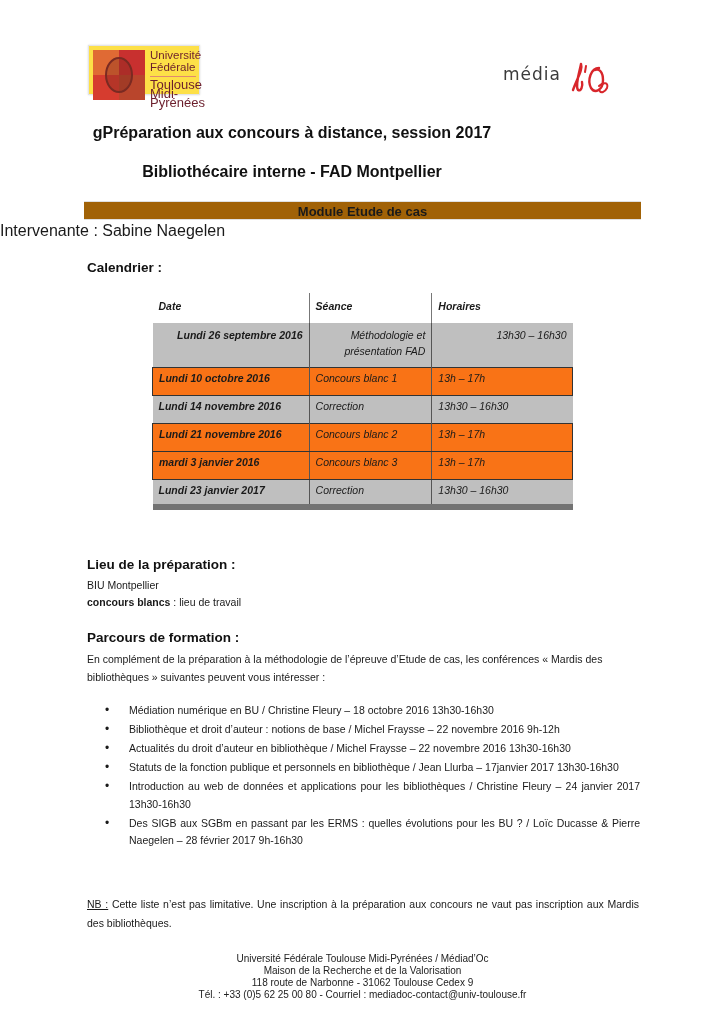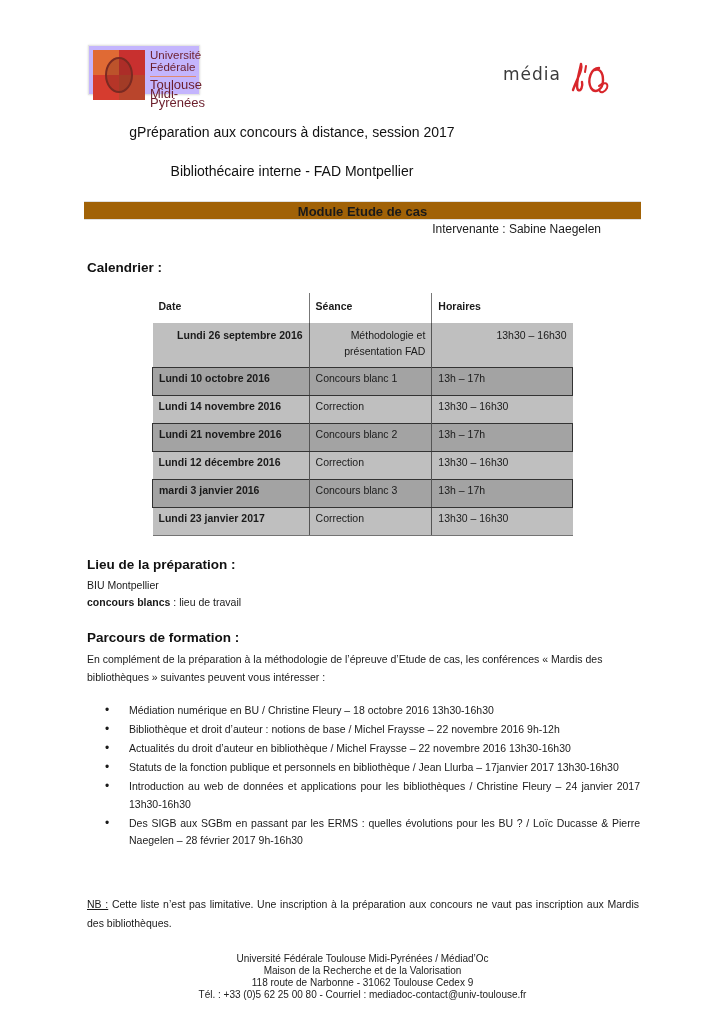--- a/index.html
+++ b/index.html
@@ -2,65 +2,65 @@
 <html><head>
 <meta charset="utf-8">
 <style>
   * { box-sizing: border-box; margin: 0; padding: 0; }
   html, body { width: 725px; height: 1024px; background: #ffffff; }
   body { position: relative; font-family: "Liberation Sans", sans-serif; color: #1a1a1a; overflow: hidden; }
 
   .abs { position: absolute; }
 
   
-  .uf-logo { left: 88px; top: 45px; width: 112px; height: 50px; background: #c4b5fd; border: 1px solid #e4e4e4; box-shadow: 0 0 2px #ddd; text-decoration: underline; }
+  .uf-logo { left: 88px; top: 45px; width: 112px; height: 50px; background: #fde047; border: 1px solid #e4e4e4; box-shadow: 0 0 2px #ddd; text-decoration: underline; }
   .uf-emblem { position: absolute; left: 4px; top: 4px; width: 52px; height: 50px; }
   .uf-emblem .q { position: absolute; width: 26px; height: 25px; }
   .uf-emblem .q1 { left: 0; top: 0; background: #e06a34; }
   .uf-emblem .q2 { left: 26px; top: 0; background: #c8302f; }
   .uf-emblem .q3 { left: 0; top: 25px; background: #d63c2f; }
   .uf-emblem .q4 { left: 26px; top: 25px; background: #b9452c; }
   .uf-emblem .seal { position: absolute; left: 12px; top: 7px; width: 28px; height: 36px; border-radius: 50%; border: 2px solid #7a2a22; background: rgba(120,40,30,0.35); }
   .uf-text1 { position: absolute; left: 61px; top: 3px; font-size: 11.5px; line-height: 12px; color: #6b1e2c; }
   .uf-rule { position: absolute; left: 61px; top: 30px; width: 46px; height: 1px; background: #e08a70; }
   .uf-text2 { position: absolute; left: 61px; top: 34px; font-size: 13px; line-height: 9px; color: #6b1e2c; }
 
   .mediadoc { left: 503px; top: 60px; height: 40px; width: 110px; }
   .mediadoc .m-text { position: absolute; left: 0; top: 4px; font-family: "DejaVu Sans", sans-serif; font-size: 17px; letter-spacing: 1px; color: #3a3a3a; }
   .mediadoc svg { position: absolute; left: 66px; top: 0; }
 
   
-  .title { left: 0; width: 584px; text-align: center; font-weight: normal; font-size: 14px; color: #111; }
+  .title { left: 0; width: 584px; text-align: center; font-weight: bold; font-size: 16px; color: #111; }
   .title1 { top: 124px; }
   .title2 { top: 163px; }
   .module-bar { left: 84px; top: 201px; width: 557px; height: 19px; background: #a16207; text-align: center; font-weight: bold; font-size: 13px; line-height: 19px; border-top: 1px solid #e0e0e0; border-bottom: 1px solid #e0e0e0; }
-  .intervenante { left: 0; top: 222px; width: 601px; text-align: right; font-size: 12px; }
+  .intervenante { left: 0; top: 222px; width: 601px; text-align: left; font-size: 16px; }
 
   .section-h { left: 87px; font-weight: bold; font-size: 13.5px; color: #111; }
   .h-cal { top: 260px; }
   .h-lieu { top: 557px; }
   .h-parcours { top: 630px; }
 
   
   .cal-table { left: 152px; top: 293px; width: 421px; border-collapse: collapse; font-size: 10.5px; }
-  .cal-table td, .cal-table th { padding: 4px 6px 0 6px; vertical-align: top; text-align: left; }
+  .cal-table td, .cal-table th { padding: 4px 6px 0 6px; vertical-align: top; text-align: left; font-style: italic; }
   .cal-table th { font-weight: bold; height: 30px; padding-top: 7px; }
   .cal-table th + th { border-left: 1px solid #777; }
   .cal-table td + td { border-left: 1px solid #555; }
   .cal-table col.c1 { width: 157px; }
   .cal-table col.c2 { width: 123px; }
   .cal-table col.c3 { width: 141px; }
   .cal-table tr.shaded td { background: #bfbfbf; }
-  .cal-table tr.white td { background: #a3a3a3; border-top: 1px solid #333; border-bottom: 1px solid #333; }
+  .cal-table tr.white td { background: #f97316; border-top: 1px solid #333; border-bottom: 1px solid #333; }
   .cal-table tr.white td:first-child { border-left: 1px solid #333; }
   .cal-table tr.white td:last-child { border-right: 1px solid #333; }
   .cal-table tr.row td { height: 28px; }
   .cal-table tr.row.tall td { height: 44px; line-height: 16px; text-align: right; }
   .cal-table td.date { font-weight: bold; }
-  .cal-table tr.last td { border-bottom: 1px solid #737373; }
+  .cal-table tr.last td { border-bottom: 6px solid #737373; }
 
   
   .lieu-body { left: 87px; top: 577px; font-size: 10.5px; line-height: 17px; }
   .lieu-body b { font-weight: bold; }
 
   
   .intro { left: 87px; top: 650px; width: 552px; font-size: 10.5px; line-height: 18px; }
   .bullets { left: 105px; top: 702px; width: 535px; list-style: none; font-size: 10.5px; line-height: 17.5px; }
   .bullets li { position: relative; padding-left: 24px; margin-bottom: 1.5px; text-align: justify; }
   .bullets li::before { content: "•"; position: absolute; left: 0; top: 0; font-size: 12px; }
@@ -136,25 +136,20 @@
     <tr class="row shaded">
       <td class="date">Lundi 14 novembre 2016</td>
       <td>Correction</td>
       <td>13h30 – 16h30</td>
     </tr>
     <tr class="row white">
       <td class="date">Lundi 21 novembre 2016</td>
       <td>Concours blanc 2</td>
       <td>13h – 17h</td>
     </tr>
-    <tr class="row shaded">
-      <td class="date">Lundi 12 décembre 2016</td>
-      <td>Correction</td>
-      <td>13h30 – 16h30</td>
-    </tr>
     <tr class="row white">
       <td class="date">mardi 3 janvier 2016</td>
       <td>Concours blanc 3</td>
       <td>13h – 17h</td>
     </tr>
     <tr class="row shaded last">
       <td class="date">Lundi 23 janvier 2017</td>
       <td>Correction</td>
       <td>13h30 – 16h30</td>
     </tr>

